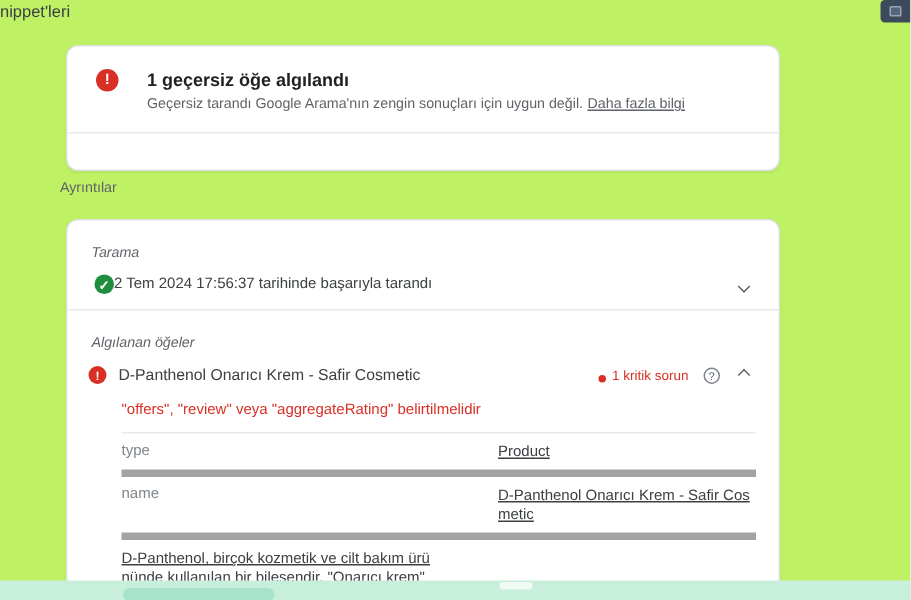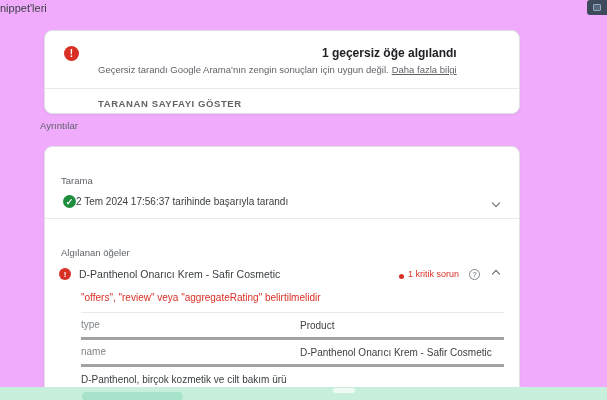--- a/index.html
+++ b/index.html
@@ -1,72 +1,72 @@
 <!DOCTYPE html>
 <html><head>
 <meta charset="utf-8">
 <style>
   * { margin:0; padding:0; box-sizing:border-box; }
   html,body { background:#e9edf2; }
   .page {
     position:relative; width:607px; height:400px; overflow:hidden;
-    background:#f0abfc; font-family:"Liberation Sans", sans-serif; color:#3c4043;
+    background:#bef264; font-family:"Liberation Sans", sans-serif; color:#3c4043;
   }
   .topbar-title { position:absolute; left:0; top:2px; font-size:11px; color:#3c4043; }
   .corner-btn { position:absolute; right:0; top:0; width:20px; height:15px; background:#3d4a5b;
     border-radius:3px 0 0 3px; display:flex; align-items:center; justify-content:center; cursor:pointer; }
   .corner-glyph { width:8px; height:7px; border:1px solid #94a6bb; border-radius:1px; background:#55657a; }
 
   .card { position:absolute; left:44px; width:476px; background:#ffffff;
     border:1px solid #dfe1e5; border-radius:8px; box-shadow:0 1px 2px rgba(60,64,67,.08); }
   .card1 { top:30px; height:84px; }
   .card2 { top:146px; height:280px; border-bottom-left-radius:0; border-bottom-right-radius:0; }
 
   .err-row { display:flex; padding:15px 16px 0 19px; }
   .circle { border-radius:50%; color:#fff; display:flex; align-items:center; justify-content:center;
     font-weight:bold; flex:0 0 auto; }
   .circle.red { background:#d93025; }
   .circle.big { width:15px; height:15px; font-size:10px; }
   .circle.small { width:12px; height:12px; font-size:8px; }
   .circle.green { background:#1e8e3e; width:13px; height:13px; font-size:9px; }
-  .err-texts { margin-left:19px;text-align:right; }
+  .err-texts { margin-left:19px; }
   .err-title { font-size:12px; font-weight:bold; color:#202124; margin-top:0px; }
   .err-sub { font-size:9.5px; color:#5f6368; margin-top:4px; }
   .err-sub a { color:#5f6368; text-decoration:underline; cursor:pointer; margin-left:3px; }
 
   .divider { height:1px; background:#e8eaed; }
   .card1 .divider { margin-top:13px; }
   .ghost-btn { display:block; background:none; border:none; cursor:pointer;
     font-family:"Liberation Sans", sans-serif; font-size:9.5px; font-weight:bold; letter-spacing:.6px;
     color:#5f6368; padding:9px 0 0 53px; text-transform:uppercase; }
 
   .details-label { position:absolute; left:40px; top:120px; font-size:9.5px; color:#5f6368; }
 
-  .sub-label { font-size:9.5px; color:#5f6368; padding:28px 16px 0 16px; }
+  .sub-label { font-size:9.5px; color:#5f6368; padding:16px 16px 0 16px;font-style:italic; }
   .crawl-row { display:flex; align-items:center; padding:9px 16px 10px 18px; position:relative; cursor:pointer; }
   .crawl-text { font-size:10px; color:#3c4043; }
   .chev { width:6px; height:6px; border-right:1.5px solid #5f6368; border-bottom:1.5px solid #5f6368; display:inline-block; }
   .chev.down { transform:rotate(45deg); }
   .chev.up { transform:rotate(-135deg); }
   .crawl-row .chev { position:absolute; right:20px; top:14px; }
 
   .item-row { display:flex; align-items:center; padding:10px 16px 8px 14px; position:relative; }
   .item-title { font-size:10.5px; color:#3c4043; margin-left:8px; }
   .issue { margin-left:auto; display:flex; align-items:flex-end; font-size:9px; color:#d93025; cursor:pointer; }
   .issue .dot { width:5px; height:5px; border-radius:50%; background:#d93025; margin-right:4px; }
   .help { width:11px; height:11px; border:1px solid #80868b; border-radius:50%; color:#5f6368;
     font-size:7.5px; display:flex; align-items:center; justify-content:center; margin-left:10px; cursor:pointer; }
   .item-row .chev { margin-left:13px; margin-right:4px; cursor:pointer; }
 
   .error-msg { margin:4px 15px 9px 36px; font-size:10px; color:#d93025; }
   .divider.indent { margin-left:36px; margin-right:15px; }
 
-  .trow { display:flex; margin:0 15px 0 36px; padding:6px 0 5px 0; border-bottom:3px solid #a3a3a3; }
+  .trow { display:flex; margin:0 15px 0 36px; padding:6px 0 5px 0; border-bottom:5px solid #a3a3a3;gap:32px; }
   .tkey { width:219px; flex:0 0 auto; font-size:10px; color:#80868b; }
-  .tval { width:206px; font-size:10px; color:#3c4043; line-height:13px; word-break:break-all; }
+  .tval { width:206px; font-size:10px; color:#3c4043; line-height:13px; word-break:break-all;text-decoration:underline; }
 
   .teal-bar { position:absolute; left:0; top:387px; width:607px; height:13px; background:#c7efdc; z-index:5; }
   .teal-pill { position:absolute; left:82px; top:5px; width:101px; height:9px; border-radius:5px; background:#a6e3ca; }
   .white-pill { position:absolute; left:333px; top:1px; width:22px; height:5px; border-radius:3px; background:#f0faf5; }
 </style>
 </head>
 <body>
 
 <div class="page">
 
@@ -79,21 +79,20 @@
     <div class="err-row">
       <span class="circle red big">!</span>
       <div class="err-texts">
         <div class="err-title">1 geçersiz öğe algılandı</div>
         <div class="err-sub">
           <span>Geçersiz tarandı Google Arama'nın zengin sonuçları için uygun değil.</span><a>Daha fazla bilgi</a>
         </div>
       </div>
     </div>
     <div class="divider"></div>
-    <button class="ghost-btn">TARANAN SAYFAYI GÖSTER</button>
   </div>
 
   <div class="details-label">Ayrıntılar</div>
 
   <div class="card card2">
     <div class="sub-label">Tarama</div>
 
     <div class="crawl-row">
       <span class="circle green">✓</span>
       <span class="crawl-text">2 Tem 2024 17:56:37 tarihinde başarıyla tarandı</span>

